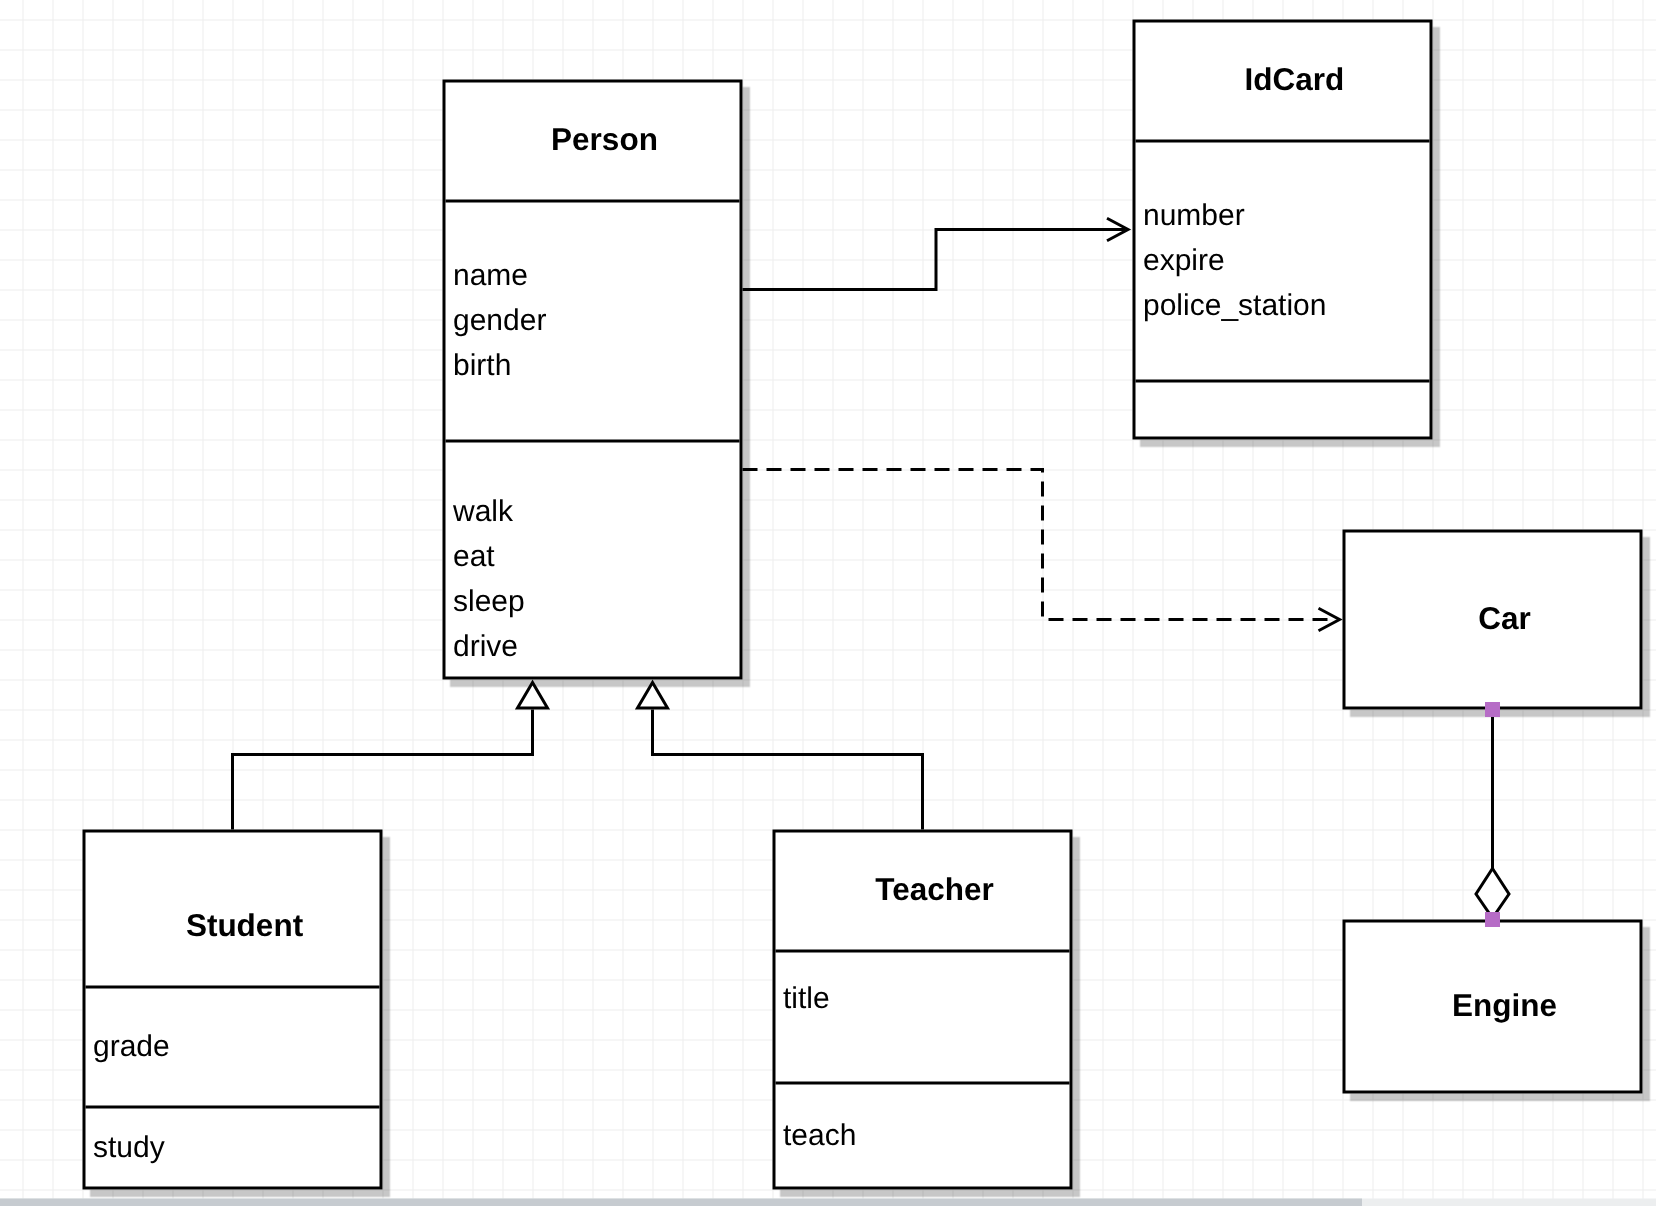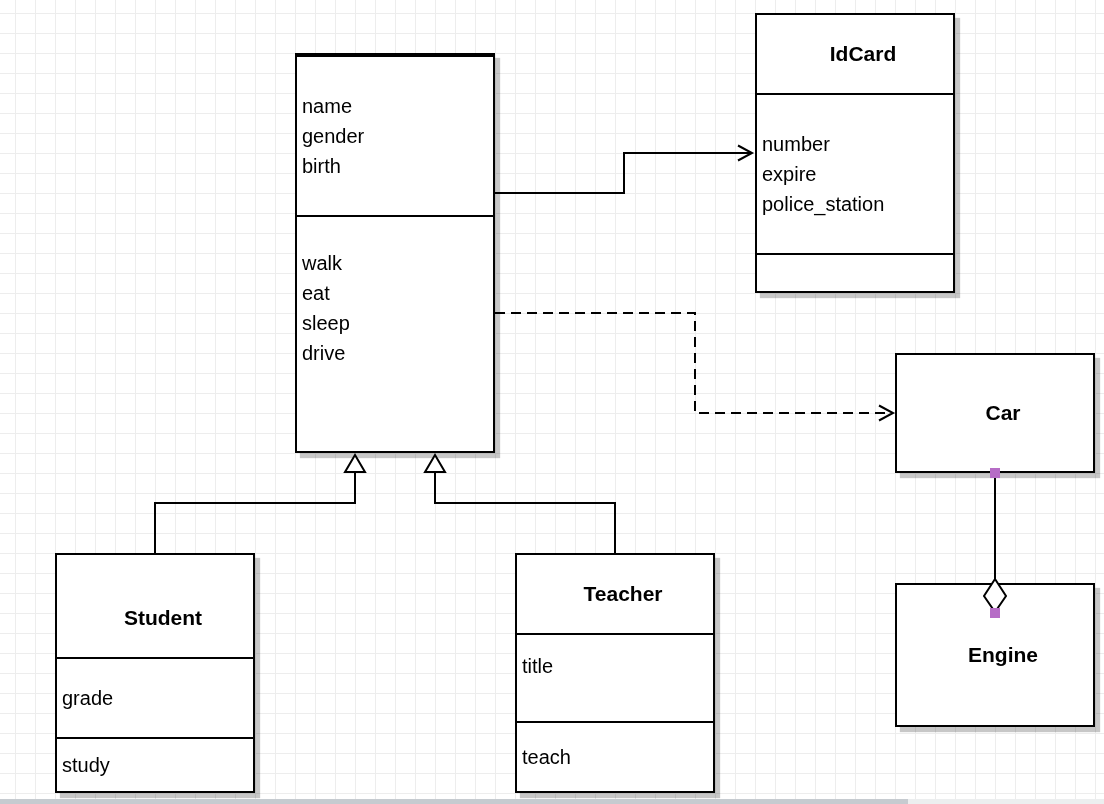--- a/index.html
+++ b/index.html
@@ -69,20 +69,21 @@
     position:absolute;left:0;top:799px;width:908px;height:5px;
     background:#c6cbd0;
   }
 </style>
 </head>
 <body>
 
 <div id="canvas">
 
   <div class="uml-box" style="left:295px;top:53px;width:200px;height:400px;">
+    <div class="uml-title" style="height:78px;">Person</div>
     <div class="uml-section" style="height:160px;">
       <div class="member">name</div>
       <div class="member">gender</div>
       <div class="member">birth</div>
     </div>
     <div class="uml-section" style="height:184px;">
       <div class="member">walk</div>
       <div class="member">eat</div>
       <div class="member">sleep</div>
       <div class="member">drive</div>
@@ -96,21 +97,21 @@
       <div class="member">expire</div>
       <div class="member">police_station</div>
     </div>
     <div class="uml-section" style="flex:1 1 auto;"></div>
   </div>
 
   <div class="uml-box" style="left:895px;top:353px;width:200px;height:120px;">
     <div class="uml-title fill">Car</div>
   </div>
 
-  <div class="uml-box" style="left:895px;top:583px;width:200px;height:144px;text-align:center;">
+  <div class="uml-box" style="left:895px;top:613px;width:200px;height:116px;text-align:center;">
     <div class="uml-title fill">Engine</div>
   </div>
 
   <div class="uml-box" style="left:55px;top:553px;width:200px;height:240px;">
     <div class="uml-title" style="height:78px;margin-top:24px;">Student</div>
     <div class="uml-section" style="height:80px;">
       <div class="member">grade</div>
     </div>
     <div class="uml-section" style="flex:1 1 auto;">
       <div class="member">study</div>

